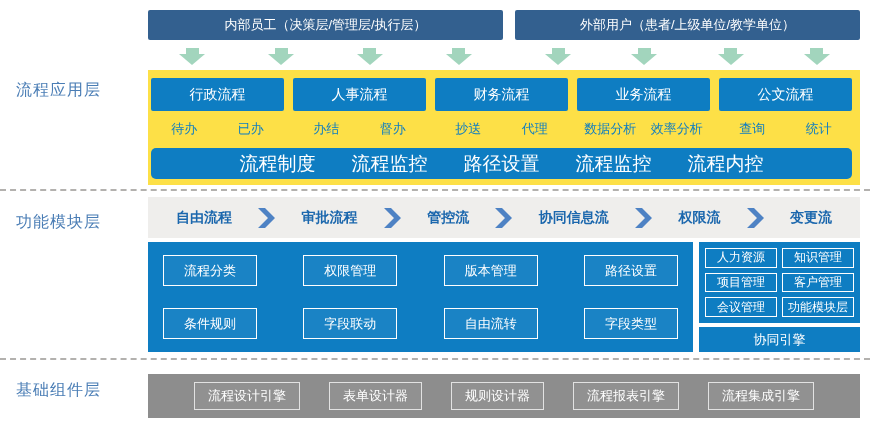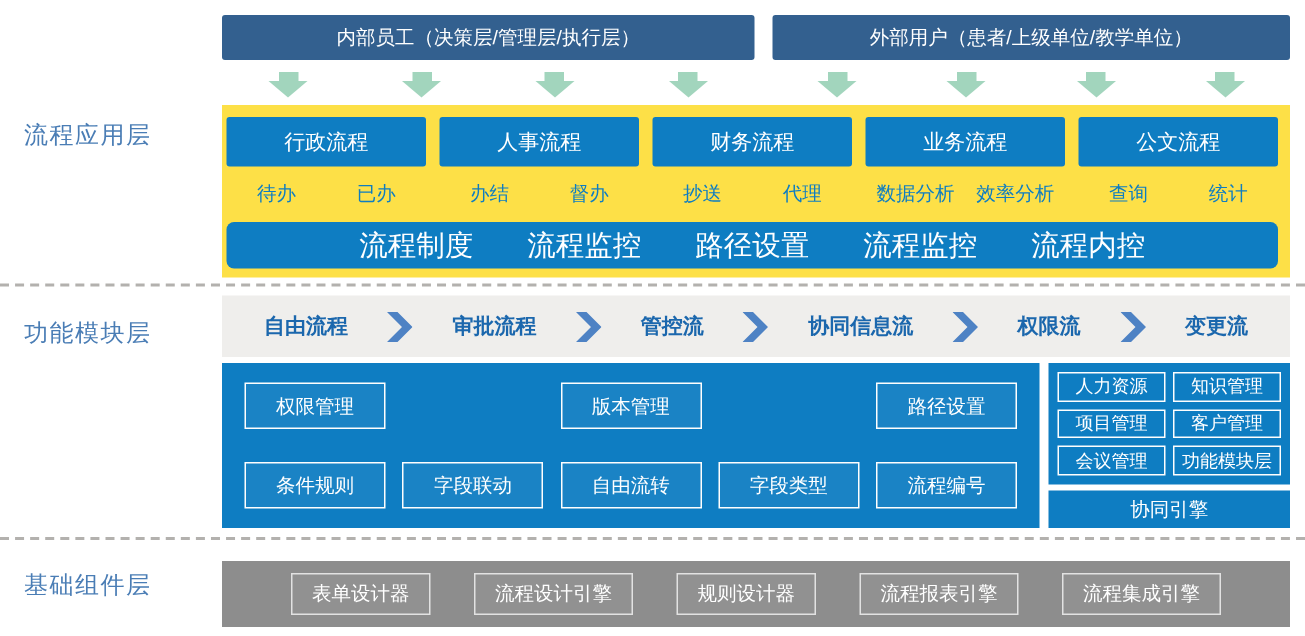--- a/index.html
+++ b/index.html
@@ -189,46 +189,46 @@
     <span class="chain-item">权限流</span>
     <svg class="chevron" width="17" height="20" viewBox="0 0 17 20">
         <polygon points="0,0 7,0 17,10 7,20 0,20 10,10" fill="#4e82c4"></polygon>
       </svg>
     <span class="chain-item">变更流</span>
   </div>
 
   <div class="module-area">
     <div class="module-panel">
       <div class="module-row">
+        <div class="module-box">流程分类</div>
         <div class="module-box">权限管理</div>
         <div class="module-box">版本管理</div>
         <div class="module-box">路径设置</div>
       </div>
       <div class="module-row">
         <div class="module-box">条件规则</div>
         <div class="module-box">字段联动</div>
         <div class="module-box">自由流转</div>
         <div class="module-box">字段类型</div>
-        <div class="module-box">流程编号</div>
       </div>
     </div>
     <div class="right-col">
       <div class="int-panel">
         <div class="int-box">人力资源</div>
         <div class="int-box">知识管理</div>
         <div class="int-box">项目管理</div>
         <div class="int-box">客户管理</div>
         <div class="int-box">会议管理</div>
         <div class="int-box">功能模块层</div>
       </div>
       <div class="engine-bar">协同引擎</div>
     </div>
   </div>
 
   <div class="base-bar">
+    <div class="base-box">流程设计引擎</div>
     <div class="base-box">表单设计器</div>
-    <div class="base-box">流程设计引擎</div>
     <div class="base-box">规则设计器</div>
     <div class="base-box">流程报表引擎</div>
     <div class="base-box">流程集成引擎</div>
   </div>
 
 </div>
 
 </body></html>

